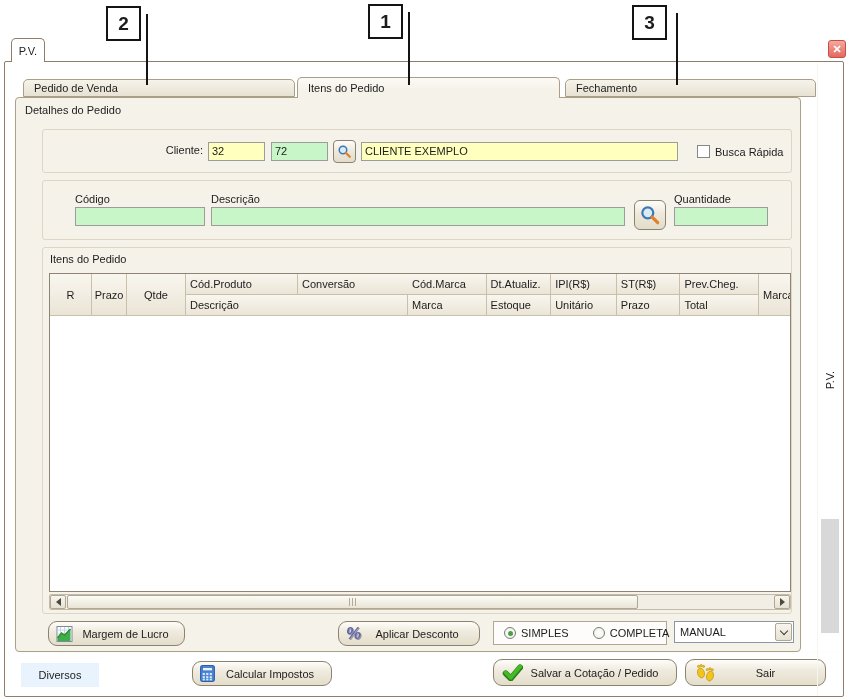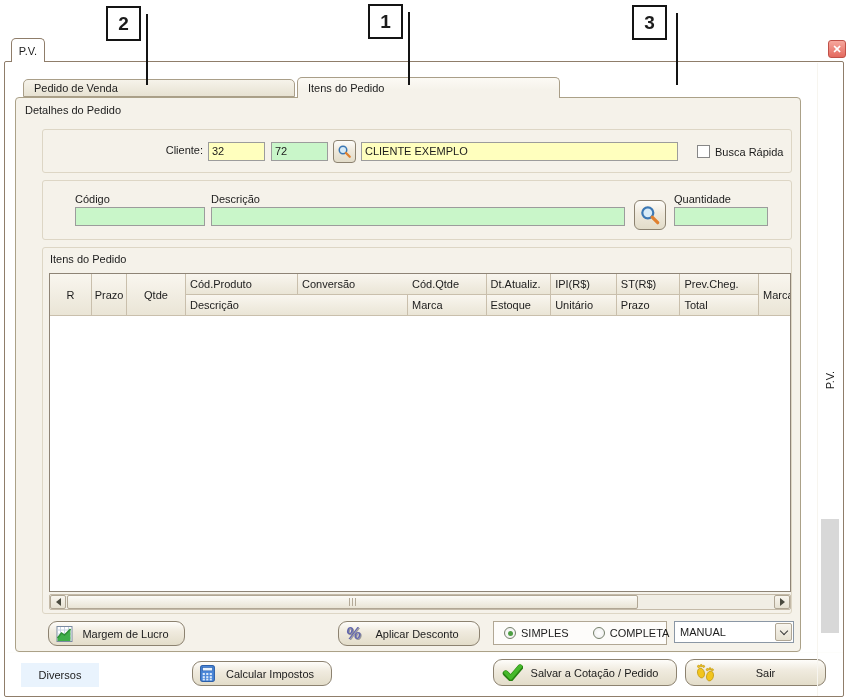--- a/index.html
+++ b/index.html
@@ -189,20 +189,23 @@
     <span>✕</span>
   </div>
 
   <div class="window">
 
     <div class="tab" style="left:18px; top:17px; width:272px;text-align:center;">
       <span>Pedido de Venda</span>
     </div>
     <div class="tab active" style="left:292px; top:15px; width:263px;">
       <span>Itens do Pedido</span>
+    </div>
+    <div class="tab" style="left:560px; top:17px; width:251px;">
+      <span>Fechamento</span>
     </div>
 
     <div class="tab-page">
       <div class="group-label" style="left:9px; top:6px;">Detalhes do Pedido</div>
 
       <div class="subpanel" style="left:26px; top:31px; width:750px; height:44px;">
         <div class="lbl" style="left:90px; top:14px; width:70px; text-align:right;">Cliente:</div>
         <div class="field f-yellow" style="left:165px; top:12px; width:57px; height:19px;">32</div>
         <div class="field f-green" style="left:228px; top:12px; width:57px; height:19px;">72</div>
         <div class="sbtn" style="left:290px; top:10px; width:23px; height:23px;">
@@ -240,21 +243,21 @@
             <div class="hcell hspan" style="width:35px;">Prazo</div>
             <div class="hcell hspan" style="width:59px;">Qtde</div>
             <div class="hstack" style="width:222px;">
               <div style="display:flex;">
                 <div class="hcell hsub" style="width:112px;">Cód.Produto</div>
                 <div class="hcell hsub" style="width:110px; border-right:none;">Conversão</div>
               </div>
               <div class="hcell hsub" style="width:222px;">Descrição</div>
             </div>
             <div class="hstack" style="width:79px;">
-              <div class="hcell hsub">Cód.Qtde</div>
+              <div class="hcell hsub">Cód.Marca</div>
               <div class="hcell hsub">Marca</div>
             </div>
             <div class="hstack" style="width:65px;">
               <div class="hcell hsub">Dt.Atualiz.</div>
               <div class="hcell hsub">Estoque</div>
             </div>
             <div class="hstack" style="width:66px;">
               <div class="hcell hsub">IPI(R$)</div>
               <div class="hcell hsub">Unitário</div>
             </div>

